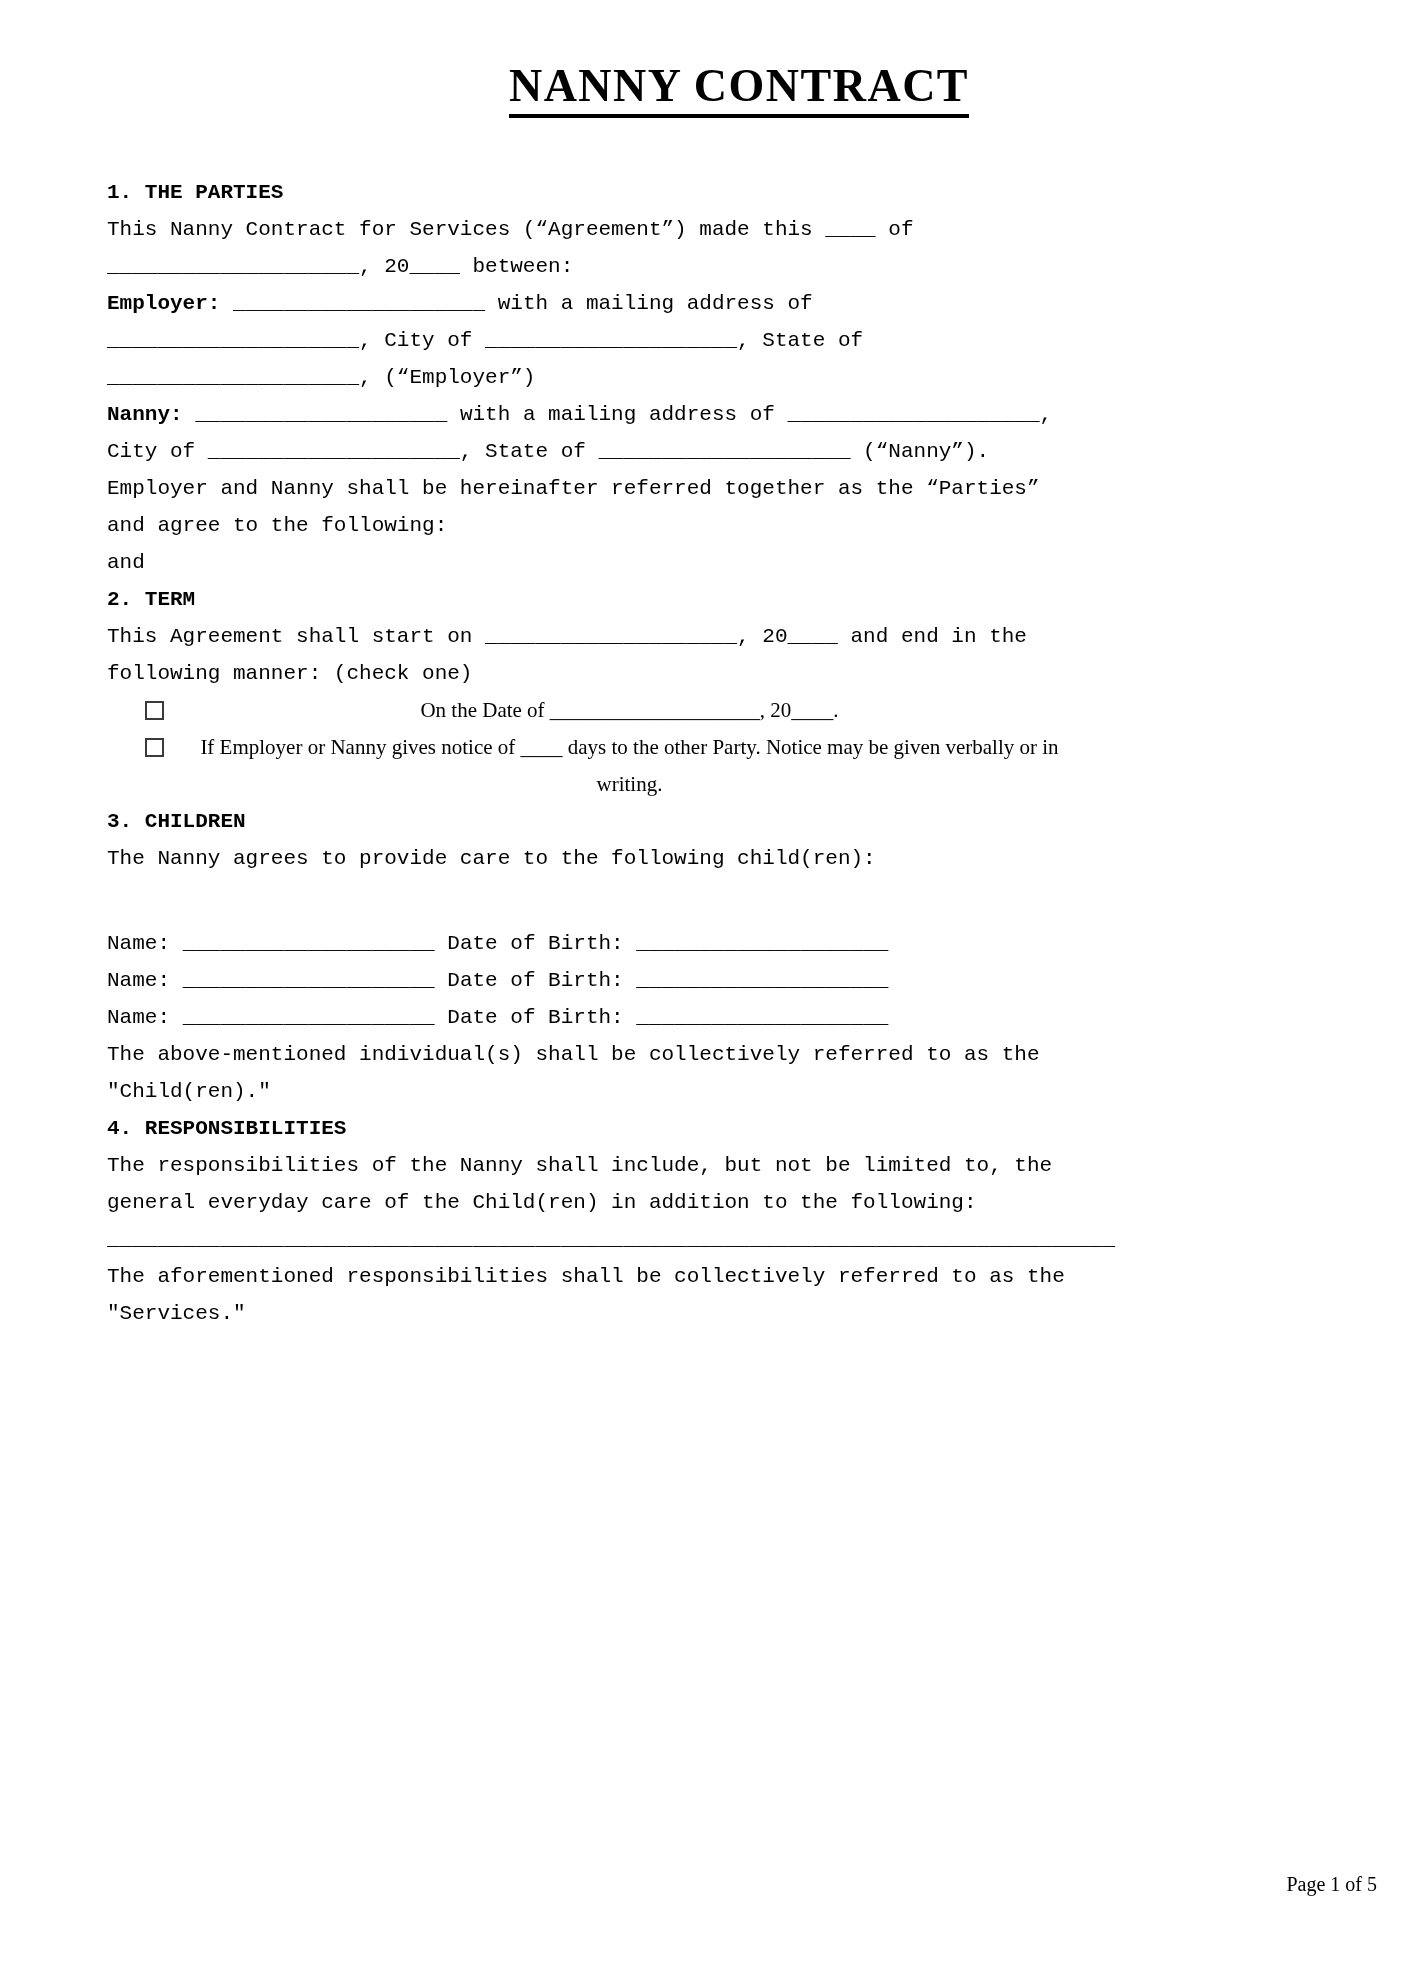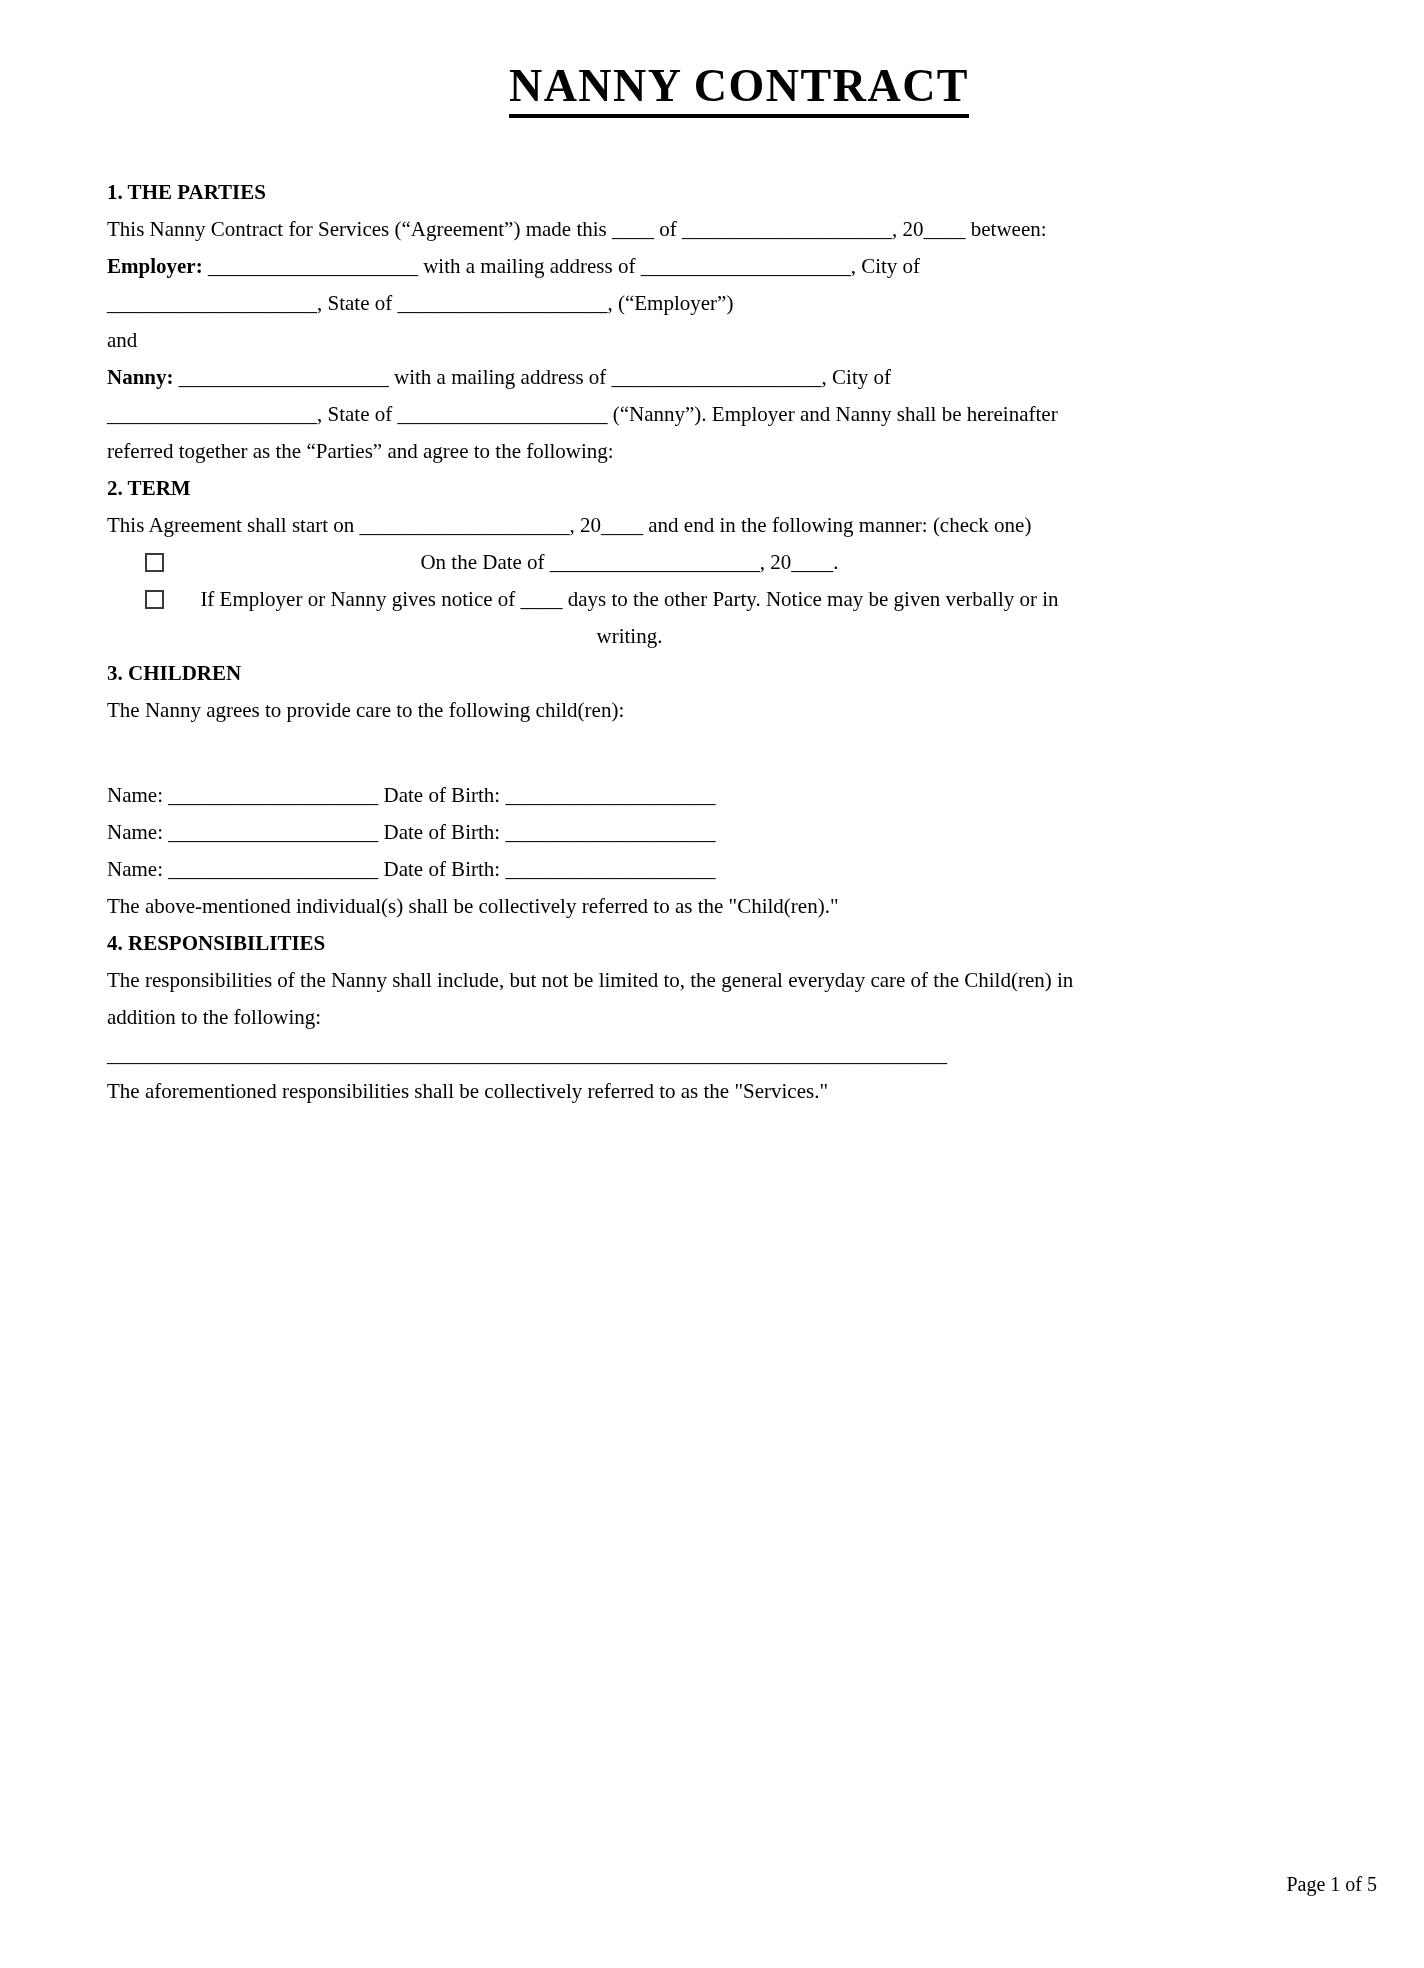--- a/index.html
+++ b/index.html
@@ -33,20 +33,21 @@
   }
   .body-col {
     margin-left: 80px;
     width: 978px;
     font-size: 21px;
     line-height: 37px;
   }
   .body-col p, .body-col h2 {
     margin: 0;
     padding: 0;
+    font-family: Liberation Mono, monospace;
   }
   h2.sec-heading {
     font-size: 21px;
     font-weight: bold;
     line-height: 37px;
   }
   .mt-1 { margin-top: 37px; }
   .mt-big { margin-top: 110px; }
   .mt-sec { margin-top: 44px; }
   .mt-rows { margin-top: 48px; }
@@ -89,26 +90,26 @@
   <div class="body-col">
 
     <h2 class="sec-heading">1. THE PARTIES</h2>
     <p>This Nanny Contract for Services (“Agreement”) made this ____ of ____________________, 20____ between:</p>
 
     <p class="mt-big">
       <strong>Employer:</strong>
       <span>____________________ with a mailing address of ____________________, City of ____________________, State of ____________________, (“Employer”)</span>
     </p>
 
-    <p class="mt-1">and</p>
-
     <p class="mt-1">
       <strong>Nanny:</strong>
       <span>____________________ with a mailing address of ____________________, City of ____________________, State of ____________________ (“Nanny”). Employer and Nanny shall be hereinafter referred together as the “Parties” and agree to the following:</span>
     </p>
+
+    <p class="mt-1">and</p>
 
     <h2 class="sec-heading mt-1">2. TERM</h2>
     <p>This Agreement shall start on ____________________, 20____ and end in the following manner: (check one)</p>
 
     <div class="option">
       <span class="checkbox"></span>
       <span>On the Date of ____________________, 20____.</span>
     </div>
     <div class="option">
       <span class="checkbox"></span>

